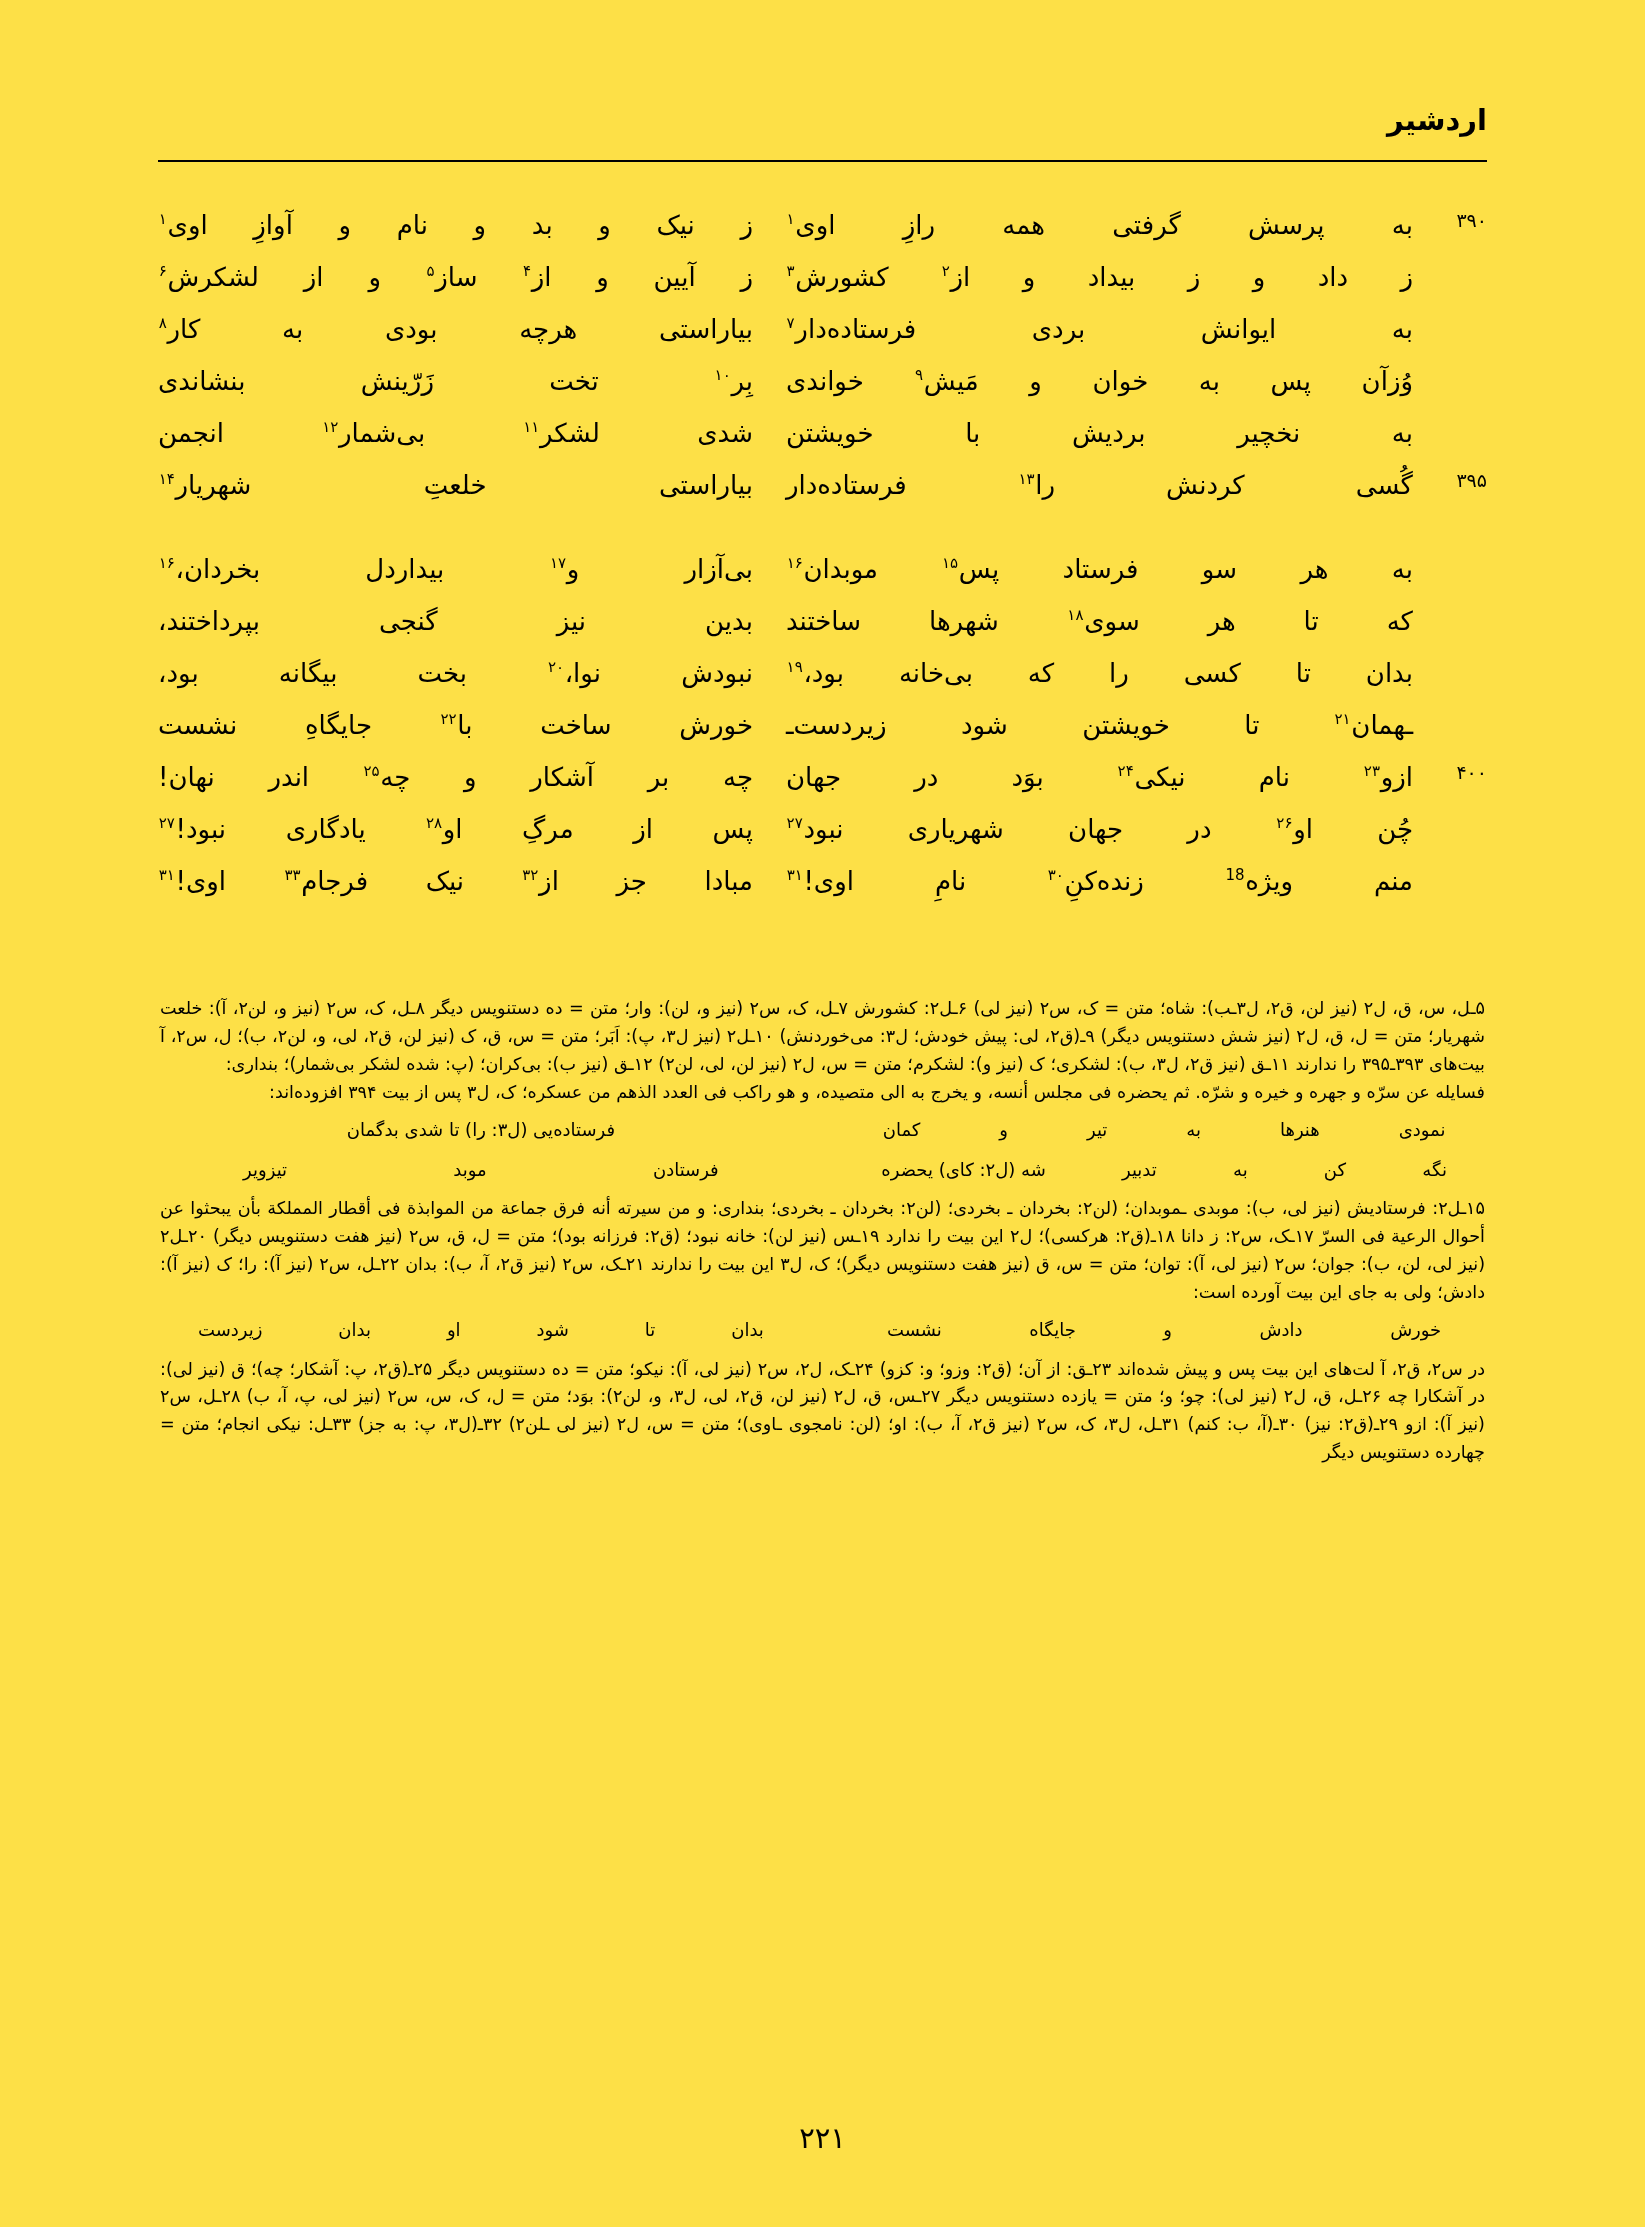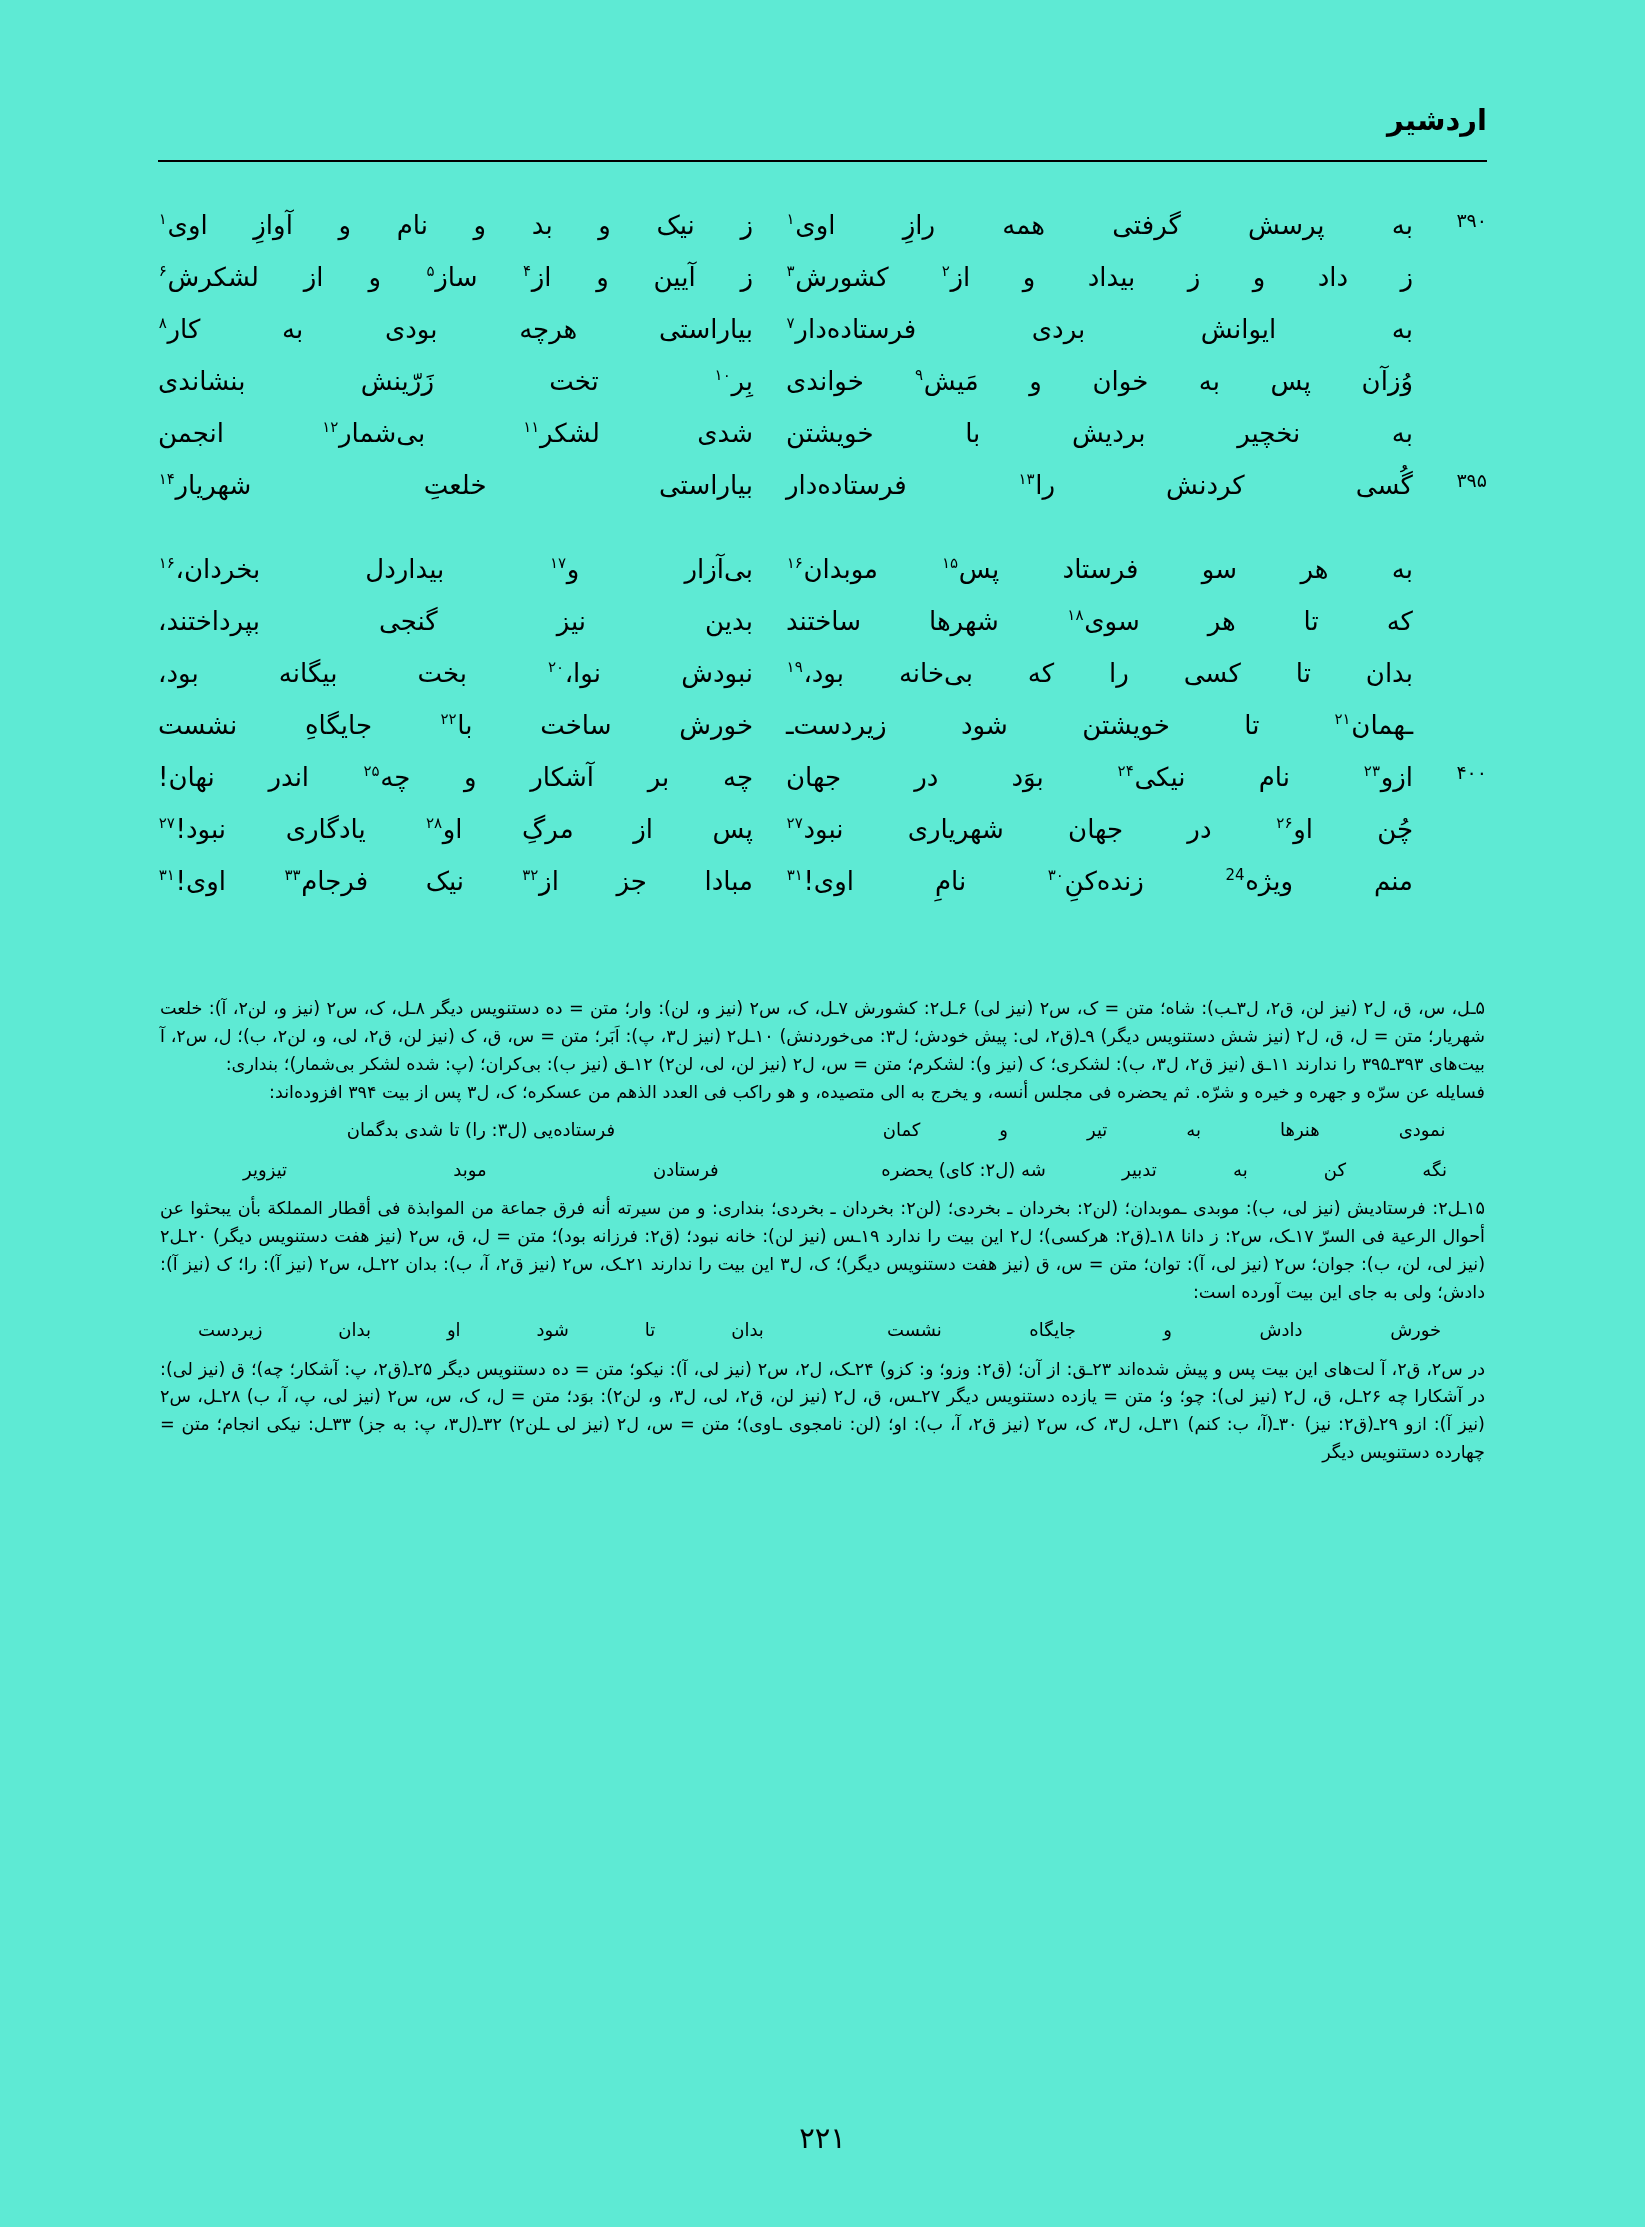--- a/index.html
+++ b/index.html
@@ -9,21 +9,21 @@
     background: #ffffff;
   }
   body {
     font-family: "DejaVu Sans", sans-serif;
     color: #000000;
   }
   .page {
     position: relative;
     width: 1645px;
     height: 2227px;
-    background: #5eead4;
+    background: #fde047;
     margin: 0 auto;
     overflow: hidden;
     box-sizing: border-box;
   }
 
   
   .runhead-wrap {
     position: absolute;
     top: 117px;
     right: 158px;
@@ -377,21 +377,21 @@
             <span class="w">مرگِ</span>
             <span class="w">او<sup class="note">۲۸</sup></span>
             <span class="w">یادگاری</span>
             <span class="w">نبود!<sup class="note">۲۷</sup></span>
           </div>
         </div>
         <div class="bayt">
           <div class="baytnum"></div>
           <div class="mesra mesra-right">
             <span class="w">منم</span>
-            <span class="w">ویژه<sup class="note">24</sup></span>
+            <span class="w">ویژه<sup class="note">18</sup></span>
             <span class="w">زنده‌کنِ<sup class="note">۳۰</sup></span>
             <span class="w">نامِ</span>
             <span class="w">اوی!<sup class="note">۳۱</sup></span>
           </div>
           <div class="mesra mesra-left">
             <span class="w">مبادا</span>
             <span class="w">جز</span>
             <span class="w">از<sup class="note">۳۲</sup></span>
             <span class="w">نیک</span>
             <span class="w">فرجام<sup class="note">۳۳</sup></span>

